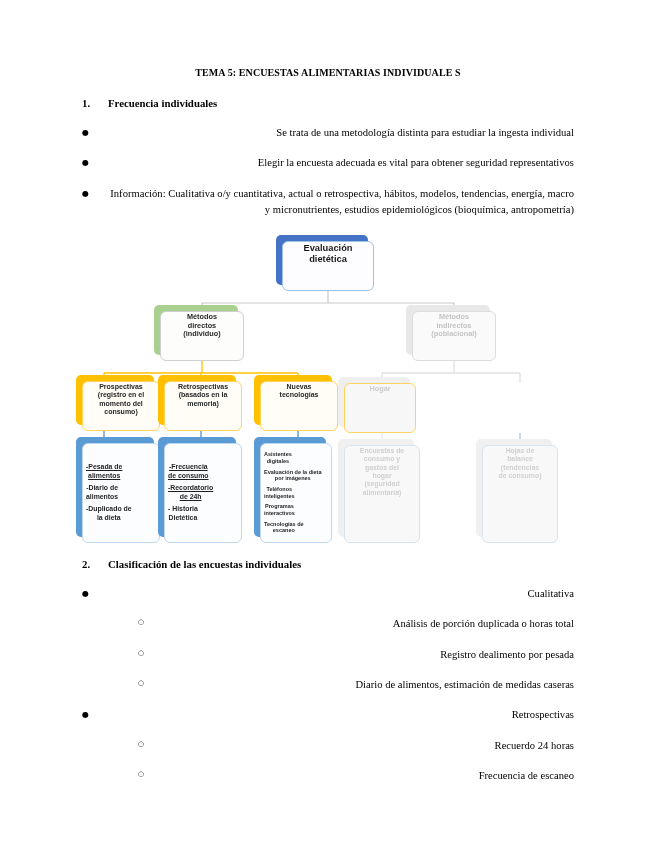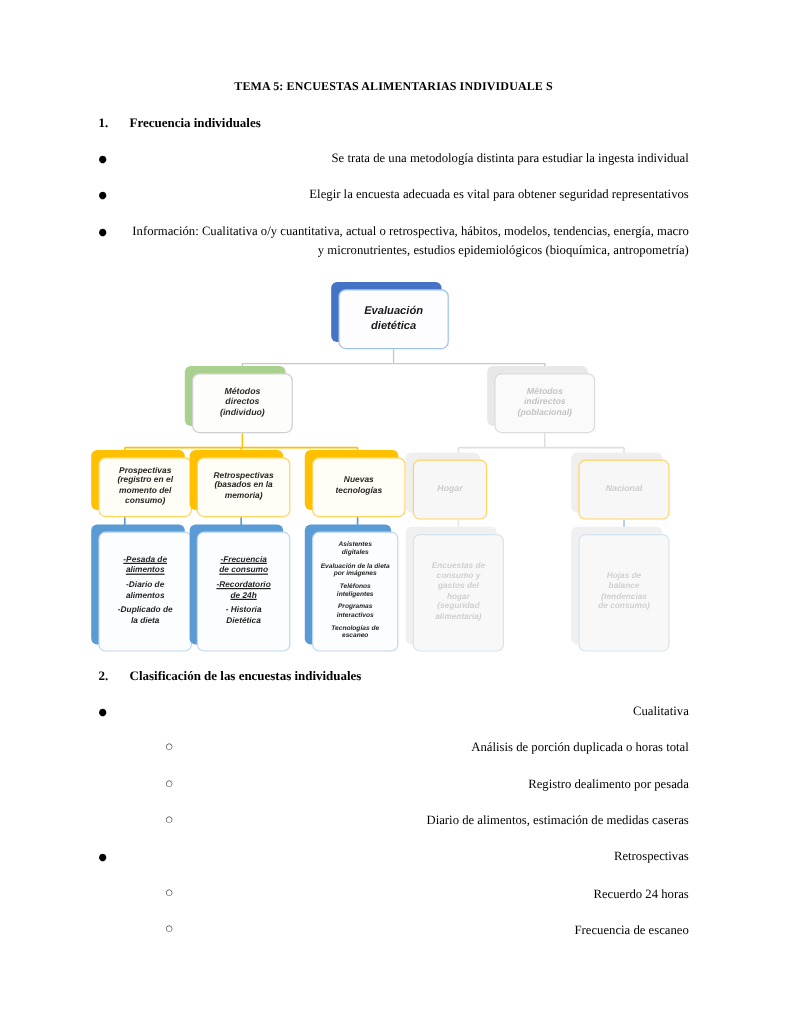--- a/index.html
+++ b/index.html
@@ -72,27 +72,26 @@
   .diagram {
     position: relative;
     width: 492px;
     height: 312px;
     margin: 8px 0 6px 0;
   }
   .node {
     position: absolute;
     box-sizing: border-box;
     display: flex;
-    align-items: center;
+    align-items: flex-start;
     justify-content: center;
     text-align: center;
     font-family: "Liberation Sans", "DejaVu Sans", sans-serif;
     line-height: 1.22;
     z-index: 3;
-    font-style: italic;
   }
   .node .shadow {
     position: absolute;
     left: -6px;
     top: -6px;
     width: 100%;
     height: 100%;
     border-radius: 5px;
     z-index: -1;
   }
@@ -252,31 +251,26 @@
 memoria)</span>
       </div>
 
       <div class="node n-orange" style="left:178px; top:148px; width:78px; height:50px;">
         <span class="shadow"></span>
         <span class="face"></span>
         <span class="lbl">Nuevas
 tecnologías</span>
       </div>
 
-      <div class="node n-orange-f" style="left:262px; top:150px; width:62px; height:50px;">
+      <div class="node n-orange-f" style="left:262px; top:150px; width:72px; height:50px;">
         <span class="shadow"></span>
         <span class="face"></span>
         <span class="lbl">Hogar</span>
       </div>
 
-      <div class="node n-orange-f" style="left:400px; top:150px; width:76px; height:50px;">
-        <span class="shadow"></span>
-        <span class="face"></span>
-        <span class="lbl">Nacional</span>
-      </div>
 
       <div class="node n-blue" style="left:0px; top:210px; width:78px; height:100px; flex-direction:column; justify-content:center;">
         <span class="shadow"></span>
         <span class="face"></span>
         <span class="lbl u">-Pesada de
 alimentos</span>
         <span class="lbl">-Diario de
 alimentos</span>
         <span class="lbl">-Duplicado de
 la dieta</span>

